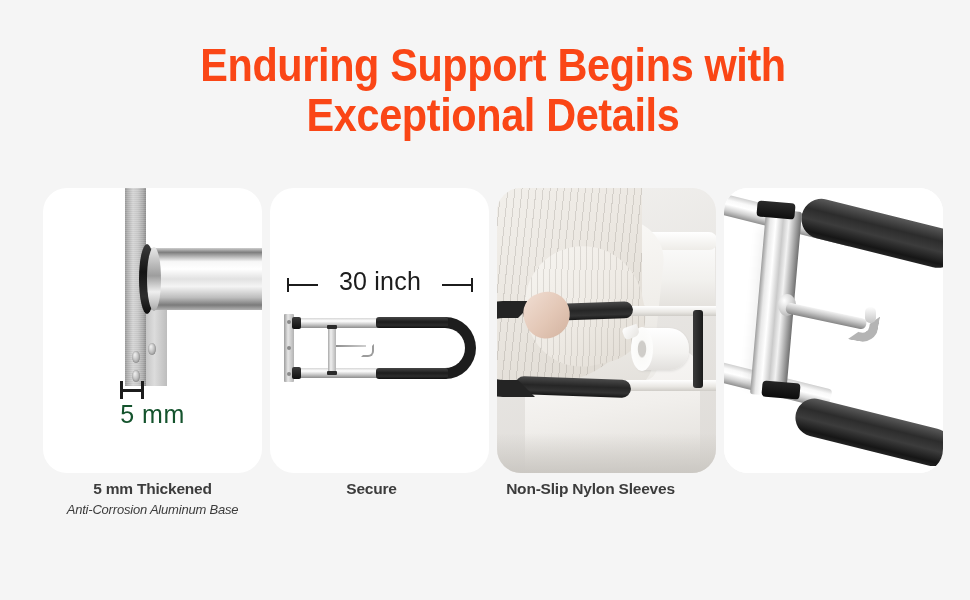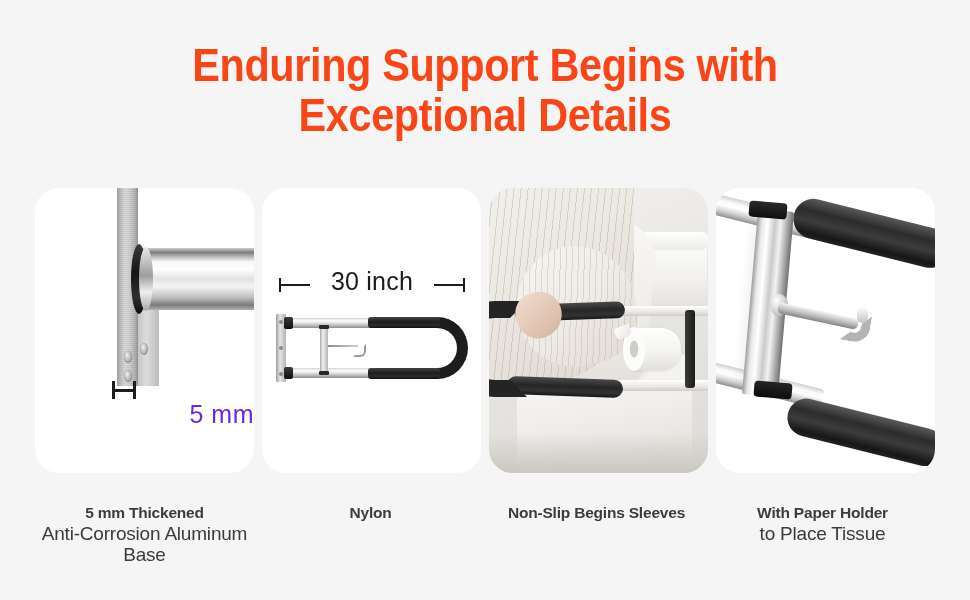--- a/index.html
+++ b/index.html
@@ -14,20 +14,21 @@
     background: #f5f5f5;
     font-family: "Liberation Sans", sans-serif;
     -webkit-font-smoothing: antialiased;
   }
 
   .page {
     position: relative;
     width: 804px;
     height: 600px;
     background: #f5f5f5;
+    margin-left: 8px;
   }
 
   
   .headline {
     position: absolute;
     left: 0;
     top: 40px;
     width: 970px;
     text-align: center;
     color: #fa4616;
@@ -61,44 +62,45 @@
     background: #ffffff;
     border-radius: 24px;
     overflow: hidden;
     flex: 0 0 219px;
   }
 
   
   .captions {
     position: absolute;
     left: 35px;
-    top: 502px;
+    top: 478px;
     width: 900px;
     display: flex;
-    gap: 7px;
+    gap: 0;
   }
   .caption {
     width: 219px;
     flex: 0 0 219px;
     text-align: center;
     color: #3c3c3c;
   }
   .cap-title {
     display: block;
     font-size: 15.5px;
     font-weight: bold;
     line-height: 21px;
     letter-spacing: -0.2px;
   }
   .cap-sub {
     display: block;
-    font-size: 19px;
+    font-size: 13px;
     font-weight: normal;
     line-height: 21px;
     letter-spacing: -0.2px;
+    font-style: italic;
   }
 
   
   .c1-plate {
     position: absolute;
     left: 82px;
     top: -4px;
     width: 21px;
     height: 202px;
     background: linear-gradient(to right,
@@ -186,23 +188,23 @@
     top: 8px;
     width: 24px;
     height: 2.5px;
     background: #1c1c1c;
   }
   .c1-label {
     position: absolute;
     left: 0;
     top: 212px;
     width: 219px;
-    text-align: right;
+    text-align: center;
     font-size: 25px;
-    color: #6d28d9;
+    color: #14532d;
     letter-spacing: 0.5px;
   }
 
   
   .c2-dim {
     position: absolute;
     left: 14px;
     top: 84px;
     width: 192px;
     height: 26px;
@@ -620,27 +622,23 @@
   </div>
 
   <div class="captions">
 
     <div class="caption">
       <span class="cap-title">5 mm Thickened</span>
       <span class="cap-sub">Anti-Corrosion Aluminum Base</span>
     </div>
 
     <div class="caption">
-      <span class="cap-title">Nylon</span>
+      <span class="cap-title">Secure</span>
     </div>
 
     <div class="caption">
-      <span class="cap-title">Non-Slip Begins Sleeves</span>
+      <span class="cap-title">Non-Slip Nylon Sleeves</span>
     </div>
 
-    <div class="caption">
-      <span class="cap-title">With Paper Holder</span>
-      <span class="cap-sub">to Place Tissue</span>
-    </div>
 
   </div>
 
 </div>
 
 </body></html>

